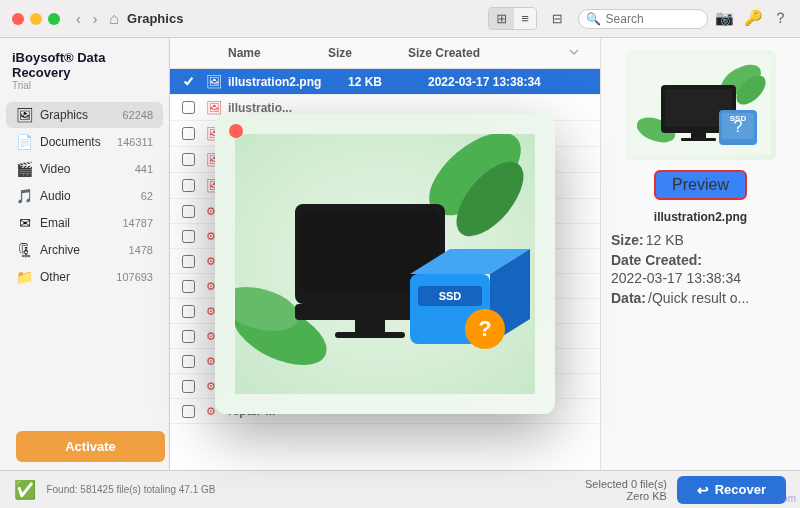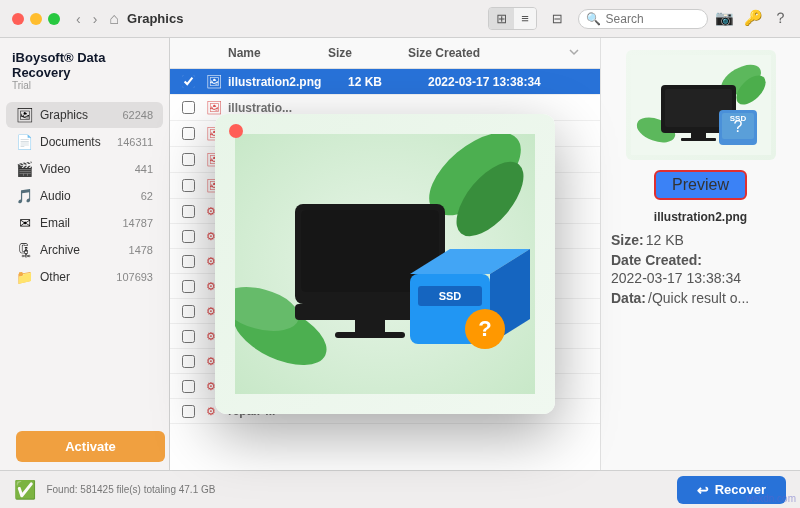--- a/index.html
+++ b/index.html
@@ -691,20 +691,24 @@
     </div>
 
   </div>
 
   <div class="status-bar">
     <span class="scan-complete-icon">✅</span>
     <div class="scan-status-text">
       <span class="scan-detail">Found: 581425 file(s) totaling 47.1 GB</span>
     </div>
     <div class="status-spacer"></div>
+    <div class="selected-info">
+      <div>Selected 0 file(s)</div>
+      <div>Zero KB</div>
+    </div>
     <button class="recover-btn">
       <span class="recover-icon">↩</span>
       <span>Recover</span>
     </button>
   </div>
 
   <div class="modal-overlay" style="position:absolute; top:38px; left:170px; right:200px; bottom:38px;">
     <div class="modal-popup">
       <div class="modal-close"></div>
       <div class="modal-image">

